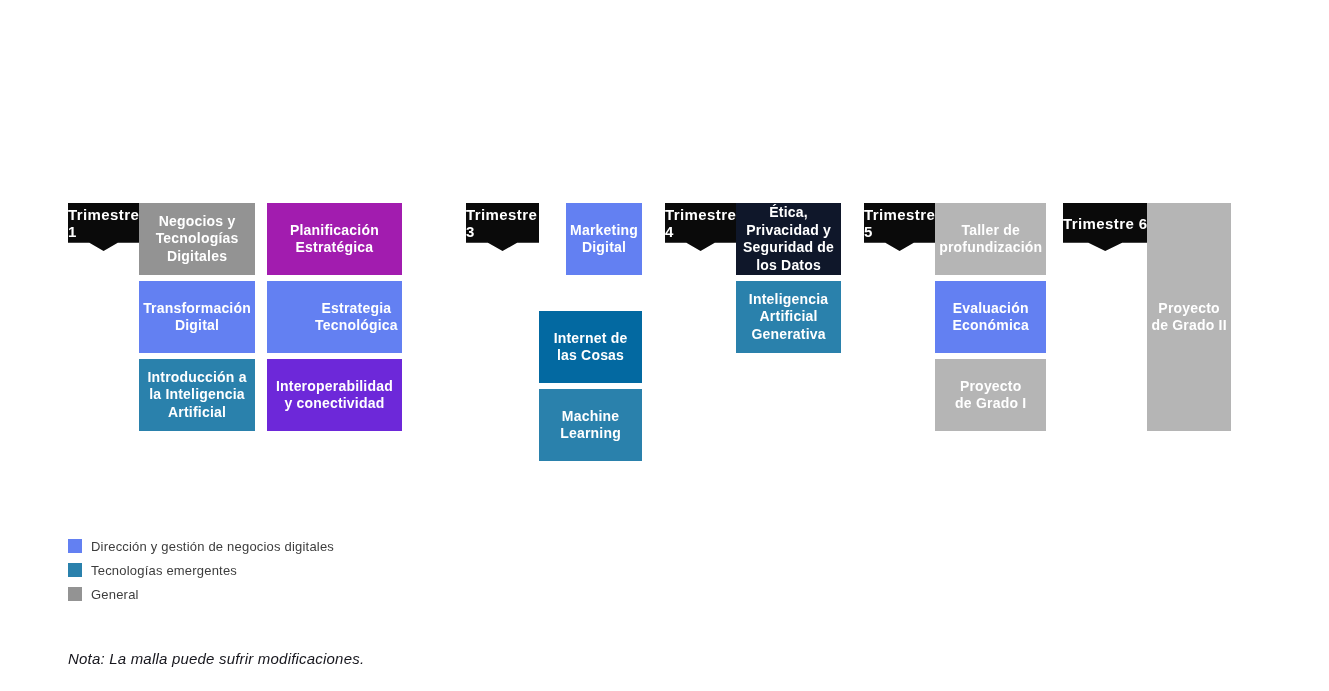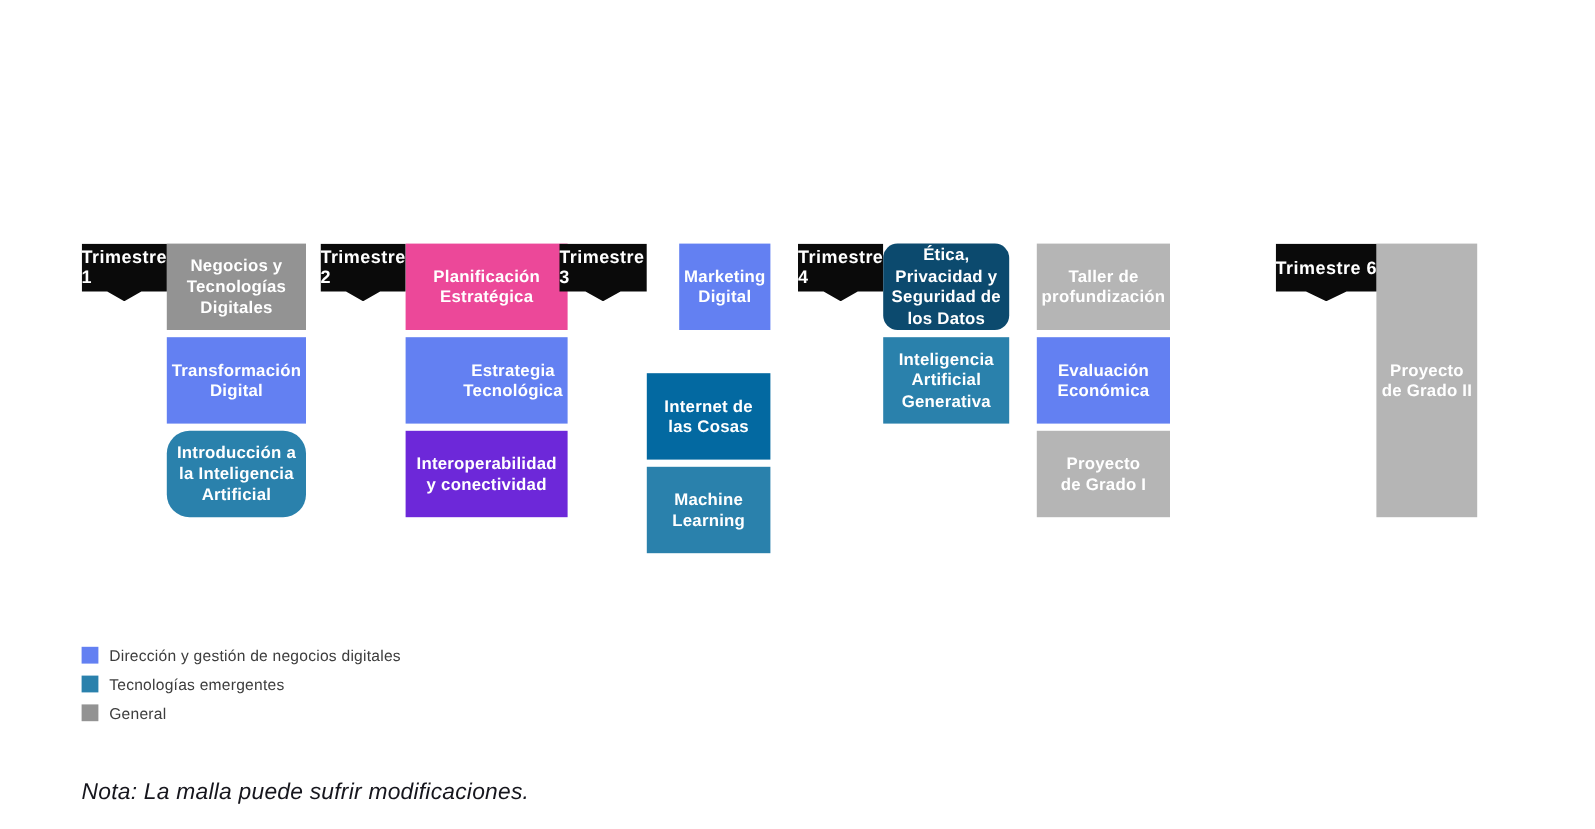--- a/index.html
+++ b/index.html
@@ -61,48 +61,47 @@
   }
   .legend-label {
     font-size: 13px;
     color: #3d3d3d;
     letter-spacing: 0.2px;
   }
   .note {
     position: absolute;
     left: 68px; top: 650px;
     font-style: italic;
-    font-size: 19px;
+    font-size: 15px;
     color: #16161d;
     letter-spacing: 0.2px;
   }
 </style>
 </head>
 <body>
 
 <div class="board">
 
   <div class="column">
     <div class="ribbon">Trimestre 1</div>
     <div class="cards">
       <div class="card" style="background-color: rgb(147, 147, 147);">Negocios y
 Tecnologías
 Digitales</div>
       <div class="card" style="background-color: rgb(99, 128, 242);">Transformación
 Digital</div>
-      <div class="card" style="background-color: rgb(42, 129, 172); border-radius: 19px;">Introducción a
+      <div class="card" style="background-color: rgb(42, 129, 172);">Introducción a
 la Inteligencia
 Artificial</div>
     </div>
   </div>
 
   <div class="column">
-    <div class="ribbon">Trimestre 2</div>
     <div class="cards">
-      <div class="card" style="background-color: #ec4899;">Planificación
+      <div class="card" style="background-color: #a21caf;">Planificación
 Estratégica</div>
       <div class="card" style="background-color: rgb(99, 128, 242); padding-left: 48px;">Estrategia
 Tecnológica</div>
       <div class="card" style="background-color: #6d28d9;">Interoperabilidad
 y conectividad</div>
     </div>
   </div>
 
   <div class="column">
     <div class="ribbon">Trimestre 3</div>
@@ -112,29 +111,30 @@
       <div class="card" style="background-color: #0369a1; margin-top: 30px;">Internet de
 las Cosas</div>
       <div class="card" style="background-color: rgb(42, 129, 172);">Machine
 Learning</div>
     </div>
   </div>
 
   <div class="column">
     <div class="ribbon">Trimestre 4</div>
     <div class="cards">
-      <div class="card" style="background-color: #0c4a6e; border-radius: 12px;">Ética, Privacidad y
+      <div class="card" style="background-color: #0f172a;">Ética, Privacidad y
 Seguridad de los Datos</div>
       <div class="card" style="background-color: rgb(42, 129, 172);">Inteligencia
 Artificial
 Generativa</div>
     </div>
   </div>
 
   <div class="column">
+    <div class="ribbon">Trimestre 5</div>
     <div class="cards">
       <div class="card" style="background-color: rgb(181, 181, 181);">Taller de
 profundización</div>
       <div class="card" style="background-color: rgb(99, 128, 242);">Evaluación
 Económica</div>
       <div class="card" style="background-color: rgb(181, 181, 181);">Proyecto
 de Grado I</div>
     </div>
   </div>
 

